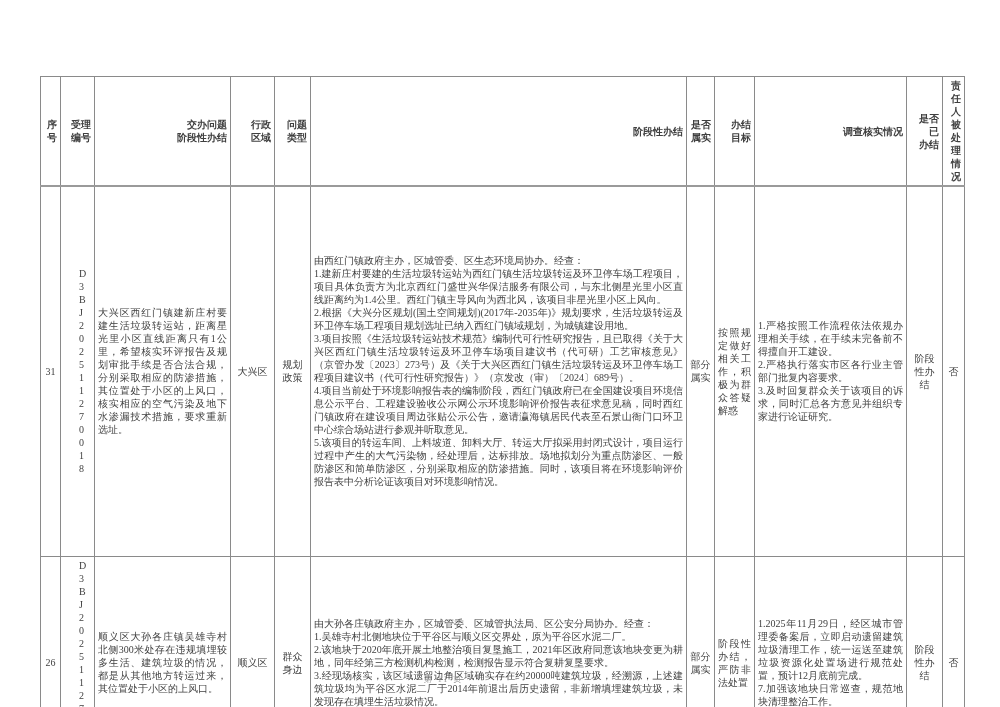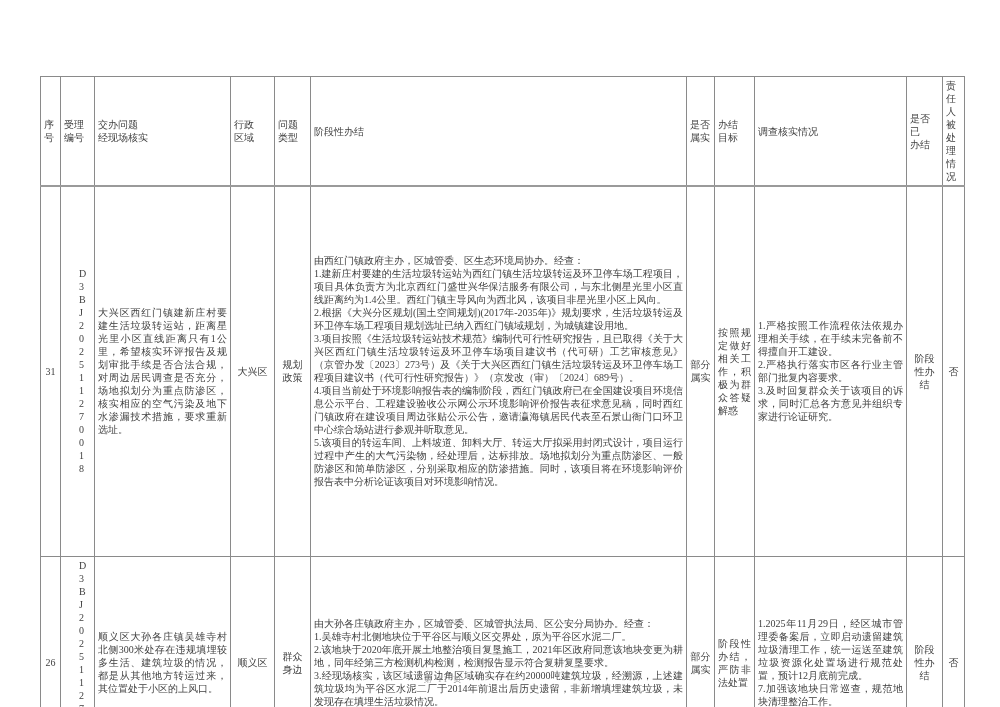--- a/index.html
+++ b/index.html
@@ -14,21 +14,21 @@
     border-collapse:collapse; table-layout:fixed;
   }
   .doc-table th, .doc-table td {
     border:1px solid #8a8a8a;
     font-size:10px; line-height:13px;
     padding:2px 3px;
     vertical-align:middle;
     overflow:hidden;
   }
   .doc-table thead th {
-    font-weight:normal; text-align:left;
+    font-weight:bold; text-align:right;
     white-space:pre-line;
     height:44px;
     border-bottom:2px solid #9a9a9a;
   }
   tr.row-25 { height:370px; }
   tr.row-26 { height:146px; }
   td.c-center { text-align:center; }
   td.c-caseno { text-align:center; word-break:break-all; padding:2px 18px; }
   td.c-justify {
     text-align:justify; text-justify:inter-ideograph;
@@ -62,21 +62,21 @@
     <col style="width:36px">
       <col style="width:22px">
   </colgroup>
   <thead>
     <tr>
       <th>序
 号</th>
       <th>受理
 编号</th>
       <th>交办问题
-经现场核实</th>
+阶段性办结</th>
       <th>行政
 区域</th>
       <th>问题
 类型</th>
       <th>阶段性办结</th>
       <th>是否
 属实</th>
       <th>办结
 目标</th>
       <th>调查核实情况</th>
@@ -85,21 +85,21 @@
       <th>责任
 人被
 处理
 情况</th>
     </tr>
   </thead>
   <tbody>
     <tr class="row-25">
       <td class="c-center">31</td>
       <td class="c-caseno">D3BJ202511270018</td>
-      <td class="c-justify">大兴区西红门镇建新庄村要建生活垃圾转运站，距离星光里小区直线距离只有1公里，希望核实环评报告及规划审批手续是否合法合规，对周边居民调查是否充分，场地拟划分为重点防渗区，核实相应的空气污染及地下水渗漏技术措施，要求重新选址。</td>
+      <td class="c-justify">大兴区西红门镇建新庄村要建生活垃圾转运站，距离星光里小区直线距离只有1公里，希望核实环评报告及规划审批手续是否合法合规，分别采取相应的防渗措施，其位置处于小区的上风口，核实相应的空气污染及地下水渗漏技术措施，要求重新选址。</td>
       <td class="c-center">大兴区</td>
       <td class="c-center" style="white-space:pre-line">规划
 政策</td>
       <td class="c-justify">由西红门镇政府主办，区城管委、区生态环境局协办。经查：
 1.建新庄村要建的生活垃圾转运站为西红门镇生活垃圾转运及环卫停车场工程项目，项目具体负责方为北京西红门盛世兴华保洁服务有限公司，与东北侧星光里小区直线距离约为1.4公里。西红门镇主导风向为西北风，该项目非星光里小区上风向。
 2.根据《大兴分区规划(国土空间规划)(2017年-2035年)》规划要求，生活垃圾转运及环卫停车场工程项目规划选址已纳入西红门镇域规划，为城镇建设用地。
 3.项目按照《生活垃圾转运站技术规范》编制代可行性研究报告，且已取得《关于大兴区西红门镇生活垃圾转运及环卫停车场项目建议书（代可研）工艺审核意见》（京管办发〔2023〕273号）及《关于大兴区西红门镇生活垃圾转运及环卫停车场工程项目建议书（代可行性研究报告）》（京发改（审）〔2024〕689号）。
 4.项目当前处于环境影响报告表的编制阶段，西红门镇政府已在全国建设项目环境信息公示平台、工程建设验收公示网公示环境影响评价报告表征求意见稿，同时西红门镇政府在建设项目周边张贴公示公告，邀请瀛海镇居民代表至石景山衙门口环卫中心综合场站进行参观并听取意见。
 5.该项目的转运车间、上料坡道、卸料大厅、转运大厅拟采用封闭式设计，项目运行过程中产生的大气污染物，经处理后，达标排放。场地拟划分为重点防渗区、一般防渗区和简单防渗区，分别采取相应的防渗措施。同时，该项目将在环境影响评价报告表中分析论证该项目对环境影响情况。</td>
       <td class="c-center">部分属实</td>

